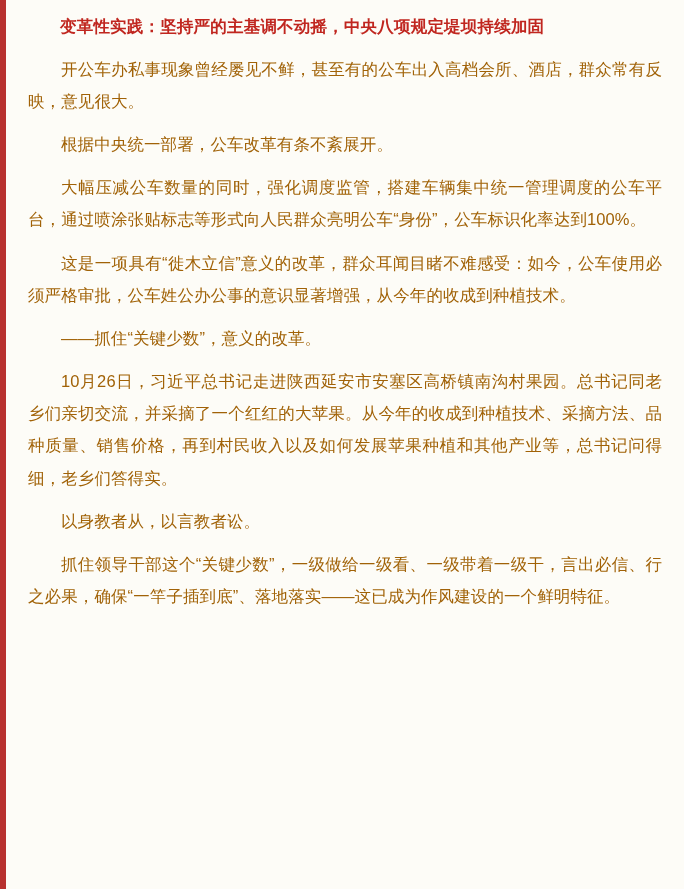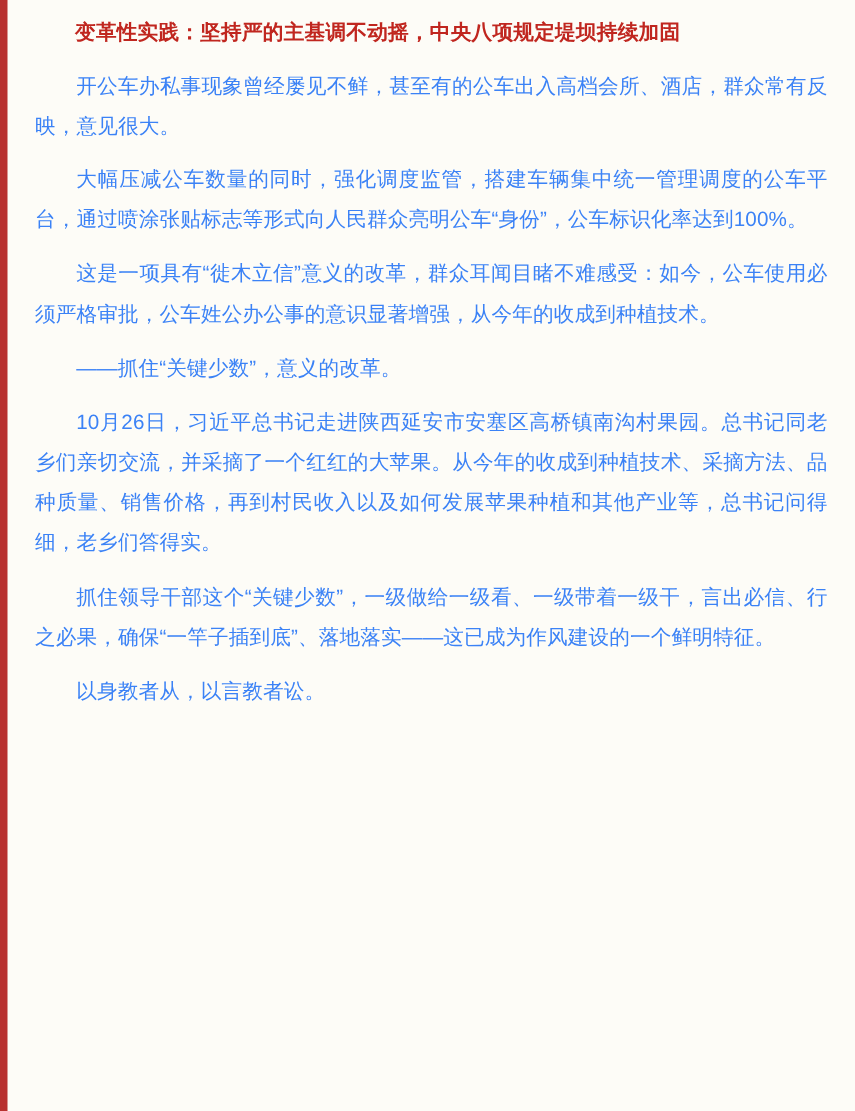--- a/index.html
+++ b/index.html
@@ -42,33 +42,34 @@
     margin: 4px 0 14px 32px;
     letter-spacing: 0.2px;
     font-family: "Liberation Sans", "DejaVu Sans", sans-serif;
   }
   p.para {
     font-size: 16.5px;
     line-height: 1.95;
     margin: 0 0 11px 0;
     text-indent: 2em;
     text-align: justify;
-    color: #3b82f6;
+    color: #a16207;
     font-family: "Liberation Sans", "DejaVu Sans", sans-serif;
     letter-spacing: 0.1px;
   }
 </style>
 </head>
 <body>
 
 <div class="page">
   <div class="left-rule"></div>
   <div class="article">
     <h1 class="headline">变革性实践：坚持严的主基调不动摇，中央八项规定堤坝持续加固</h1>
     <p class="para">开公车办私事现象曾经屡见不鲜，甚至有的公车出入高档会所、酒店，群众常有反映，意见很大。</p>
+    <p class="para">根据中央统一部署，公车改革有条不紊展开。</p>
     <p class="para">大幅压减公车数量的同时，强化调度监管，搭建车辆集中统一管理调度的公车平台，通过喷涂张贴标志等形式向人民群众亮明公车“身份”，公车标识化率达到100%。</p>
     <p class="para">这是一项具有“徙木立信”意义的改革，群众耳闻目睹不难感受：如今，公车使用必须严格审批，公车姓公办公事的意识显著增强，从今年的收成到种植技术。</p>
     <p class="para">——抓住“关键少数”，意义的改革。</p>
     <p class="para">10月26日，习近平总书记走进陕西延安市安塞区高桥镇南沟村果园。总书记同老乡们亲切交流，并采摘了一个红红的大苹果。从今年的收成到种植技术、采摘方法、品种质量、销售价格，再到村民收入以及如何发展苹果种植和其他产业等，总书记问得细，老乡们答得实。</p>
+    <p class="para">以身教者从，以言教者讼。</p>
     <p class="para">抓住领导干部这个“关键少数”，一级做给一级看、一级带着一级干，言出必信、行之必果，确保“一竿子插到底”、落地落实——这已成为作风建设的一个鲜明特征。</p>
-    <p class="para">以身教者从，以言教者讼。</p>
   </div>
 </div>
 
 </body></html>

